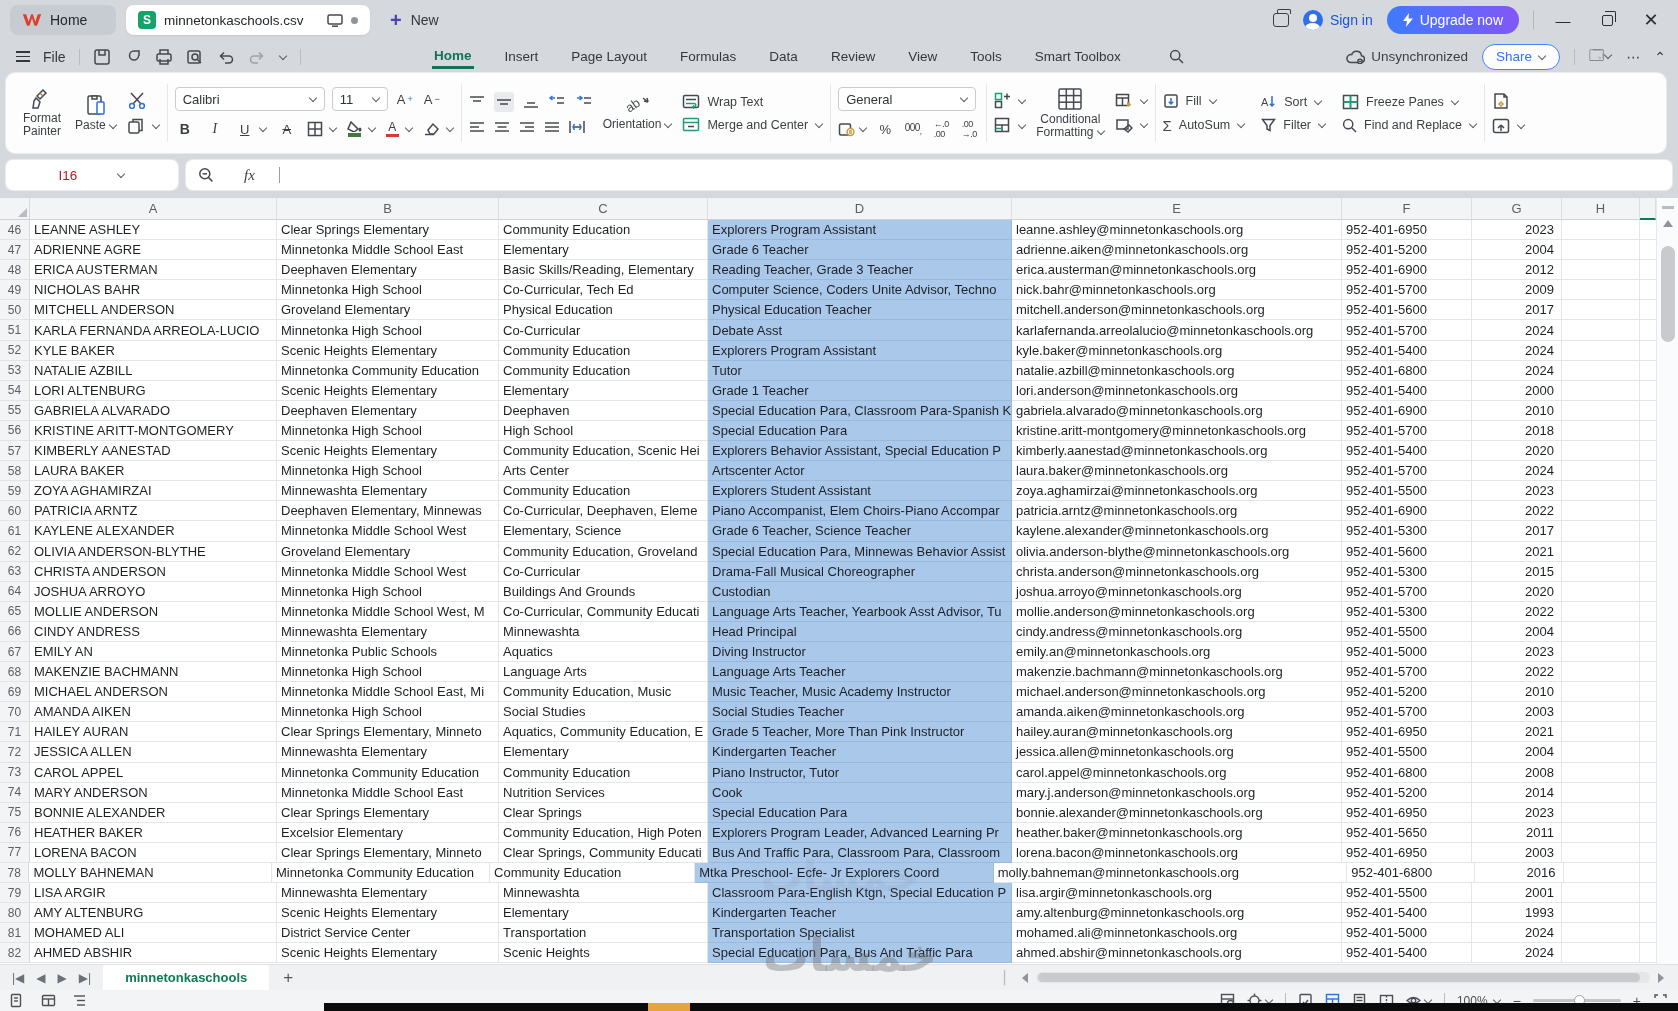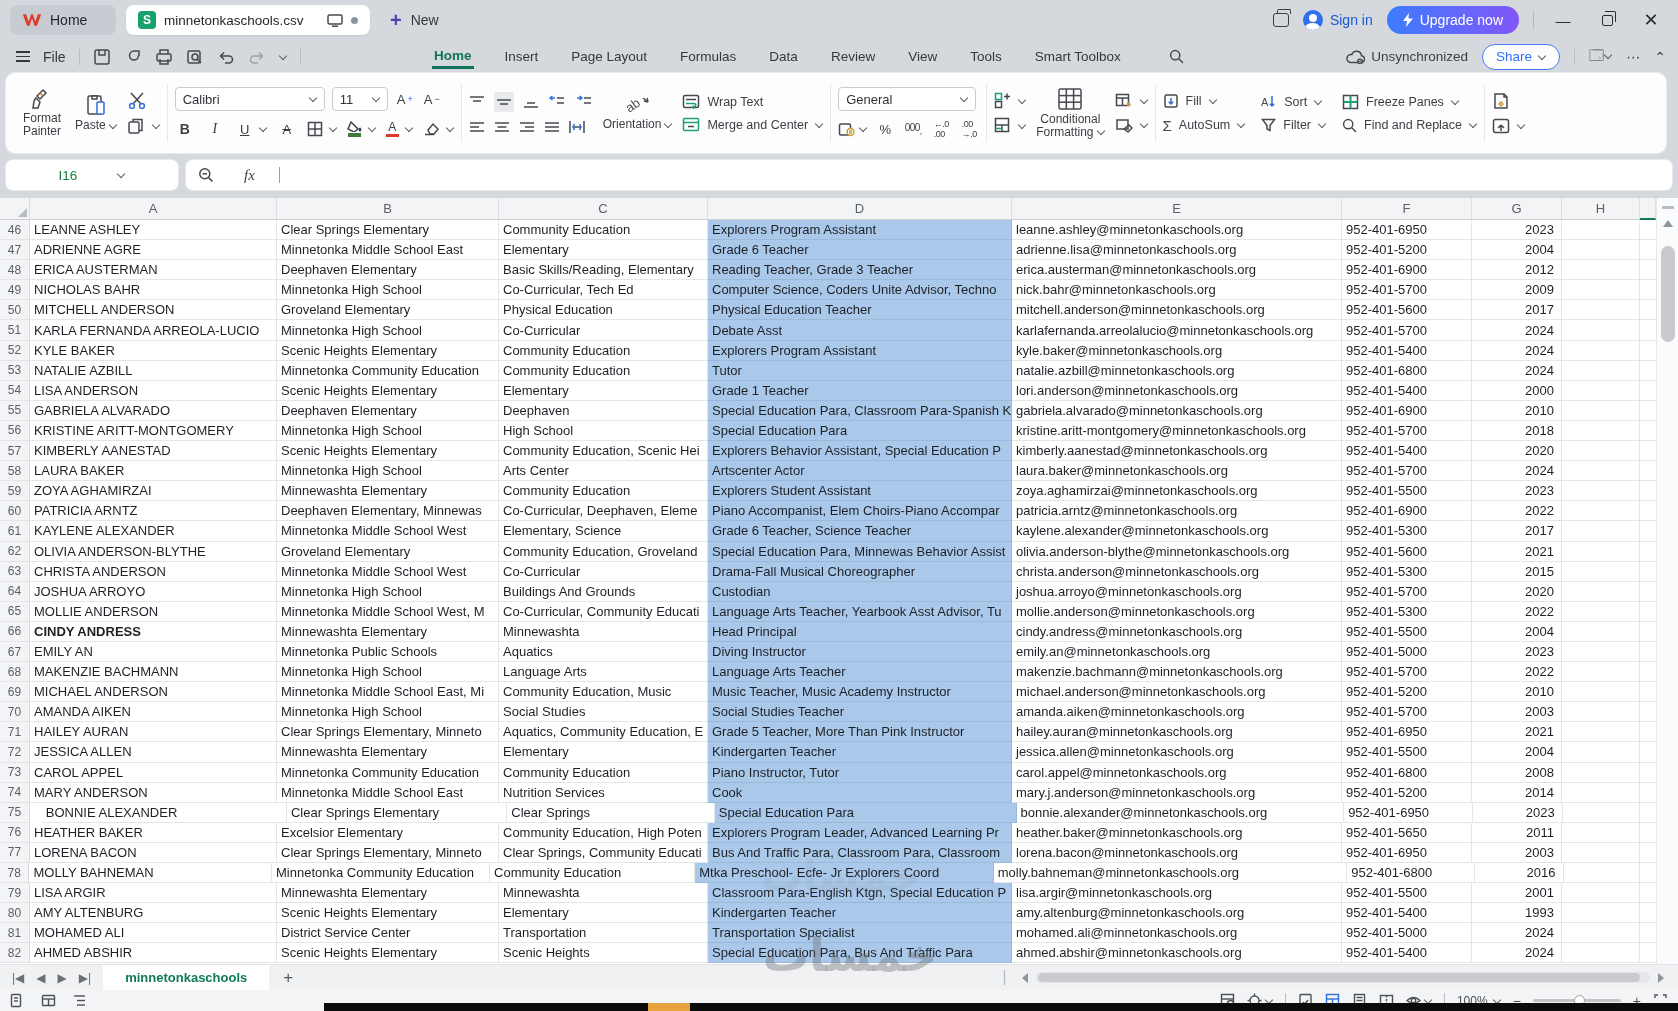--- a/index.html
+++ b/index.html
@@ -67,21 +67,21 @@
   .ital { font-style:italic; font-family:"Liberation Serif",serif; font-size:14px; }
   .und { text-decoration:underline; font-size:13px; }
   .strik { text-decoration:line-through; font-size:13px; }
   .acolor { font-size:13px; line-height:1; display:flex; flex-direction:column; align-items:center; }
   .acolor b { font-weight:normal; }
   .swatch { width:13px; height:3.5px; margin-top:1px; }
   .tinytxt { font-size:9px; letter-spacing:-.5px; color:#3b3f44; white-space:nowrap; }
 
   
   .fbar { position:absolute; left:0; top:153px; width:100%; height:45px; }
-  .namebox { position:absolute; left:6px; top:7px; width:172px; height:30px; background:#fff; border-radius:7px; box-shadow:0 0 0 1px #e9eaec; display:flex; align-items:center; justify-content:center; gap:40px; font-size:13.5px; color:#15803d; }
+  .namebox { position:absolute; left:6px; top:7px; width:172px; height:30px; background:#fff; border-radius:7px; box-shadow:0 0 0 1px #e9eaec; display:flex; align-items:center; justify-content:center; gap:40px; font-size:13.5px; color:#b91c1c; }
   .fxbox { position:absolute; left:186px; top:7px; width:1486px; height:30px; background:#fff; border-radius:7px; box-shadow:0 0 0 1px #e9eaec; display:flex; align-items:center; gap:14px; padding:0 12px; }
   .fx { font-family:"Liberation Serif",serif; font-style:italic; font-size:15px; color:#3b3f44;margin-left:16px; }
   .caret { width:1px; height:16px; background:#9a9ea4; margin-left:10px; }
 
   
   .grid { position:absolute; left:0; top:198px; width:1656px; height:766px; background:#fff; }
   .ghead { display:flex; height:22px; background:#f3f4f6; }
   .corner { position:relative; border-right:1px solid #d7d9dc; border-bottom:1px solid #cfd1d4; background:#f3f4f6; }
   .corner::after { content:""; position:absolute; right:2px; bottom:2px; border-left:9px solid transparent; border-bottom:9px solid #b9bcc1; }
   .colh { border-right:1px solid #dddfe2; border-bottom:1px solid #cfd1d4; display:flex; align-items:center; justify-content:center; font-size:13px; color:#5c6066; }
@@ -627,21 +627,21 @@
           <div class="c num" style="width: 90px;">2023</div>
           <div class="c" style="width: 78px;"></div>
           <div class="c" style="width: 16px; border-right: none;"></div>
         </div>
         <div class="grow">
           <div class="gut" style="width: 30px;">47</div>
           <div class="c" style="width: 247px;">ADRIENNE AGRE</div>
           <div class="c" style="width: 222px;">Minnetonka Middle School East</div>
           <div class="c" style="width: 209px;">Elementary</div>
           <div class="c sel" style="width: 304px;">Grade 6 Teacher</div>
-          <div class="c" style="width: 330px;">adrienne.lisa@minnetonkaschools.org</div>
+          <div class="c" style="width: 330px;">adrienne.aiken@minnetonkaschools.org</div>
           <div class="c" style="width: 130px;">952-401-5200</div>
           <div class="c num" style="width: 90px;">2004</div>
           <div class="c" style="width: 78px;"></div>
           <div class="c" style="width: 16px; border-right: none;"></div>
         </div>
         <div class="grow">
           <div class="gut" style="width: 30px;">48</div>
           <div class="c" style="width: 247px;">ERICA AUSTERMAN</div>
           <div class="c" style="width: 222px;">Deephaven Elementary</div>
           <div class="c" style="width: 209px;">Basic Skills/Reading, Elementary</div>
@@ -707,21 +707,21 @@
           <div class="c" style="width: 209px;">Community Education</div>
           <div class="c sel" style="width: 304px;">Tutor</div>
           <div class="c" style="width: 330px;">natalie.azbill@minnetonkaschools.org</div>
           <div class="c" style="width: 130px;">952-401-6800</div>
           <div class="c num" style="width: 90px;">2024</div>
           <div class="c" style="width: 78px;"></div>
           <div class="c" style="width: 16px; border-right: none;"></div>
         </div>
         <div class="grow">
           <div class="gut" style="width: 30px;">54</div>
-          <div class="c" style="width: 247px;">LISA ANDERSON</div>
+          <div class="c" style="width: 247px;">LORI ALTENBURG</div>
           <div class="c" style="width: 222px;">Scenic Heights Elementary</div>
           <div class="c" style="width: 209px;">Elementary</div>
           <div class="c sel" style="width: 304px;">Grade 1 Teacher</div>
           <div class="c" style="width: 330px;">lori.anderson@minnetonkaschools.org</div>
           <div class="c" style="width: 130px;">952-401-5400</div>
           <div class="c num" style="width: 90px;">2000</div>
           <div class="c" style="width: 78px;"></div>
           <div class="c" style="width: 16px; border-right: none;"></div>
         </div>
         <div class="grow">
@@ -851,21 +851,21 @@
           <div class="c" style="width: 209px;">Co-Curricular, Community Educati</div>
           <div class="c sel" style="width: 304px;">Language Arts Teacher, Yearbook Asst Advisor, Tu</div>
           <div class="c" style="width: 330px;">mollie.anderson@minnetonkaschools.org</div>
           <div class="c" style="width: 130px;">952-401-5300</div>
           <div class="c num" style="width: 90px;">2022</div>
           <div class="c" style="width: 78px;"></div>
           <div class="c" style="width: 16px; border-right: none;"></div>
         </div>
         <div class="grow">
           <div class="gut" style="width: 30px;">66</div>
-          <div class="c" style="width: 247px; font-weight: bold;">CINDY ANDRESS</div>
+          <div class="c" style="width: 247px;">CINDY ANDRESS</div>
           <div class="c" style="width: 222px;">Minnewashta Elementary</div>
           <div class="c" style="width: 209px;">Minnewashta</div>
           <div class="c sel" style="width: 304px;">Head Principal</div>
           <div class="c" style="width: 330px;">cindy.andress@minnetonkaschools.org</div>
           <div class="c" style="width: 130px;">952-401-5500</div>
           <div class="c num" style="width: 90px;">2004</div>
           <div class="c" style="width: 78px;"></div>
           <div class="c" style="width: 16px; border-right: none;"></div>
         </div>
         <div class="grow">
@@ -959,21 +959,21 @@
           <div class="c" style="width: 209px;">Nutrition Services</div>
           <div class="c sel" style="width: 304px;">Cook</div>
           <div class="c" style="width: 330px;">mary.j.anderson@minnetonkaschools.org</div>
           <div class="c" style="width: 130px;">952-401-5200</div>
           <div class="c num" style="width: 90px;">2014</div>
           <div class="c" style="width: 78px;"></div>
           <div class="c" style="width: 16px; border-right: none;"></div>
         </div>
         <div class="grow">
           <div class="gut" style="width: 30px;">75</div>
-          <div class="c" style="width: 247px; margin-left: 12px;">BONNIE ALEXANDER</div>
+          <div class="c" style="width: 247px;">BONNIE ALEXANDER</div>
           <div class="c" style="width: 222px;">Clear Springs Elementary</div>
           <div class="c" style="width: 209px;">Clear Springs</div>
           <div class="c sel" style="width: 304px;">Special Education Para</div>
           <div class="c" style="width: 330px;">bonnie.alexander@minnetonkaschools.org</div>
           <div class="c" style="width: 130px;">952-401-6950</div>
           <div class="c num" style="width: 90px;">2023</div>
           <div class="c" style="width: 78px;"></div>
           <div class="c" style="width: 16px; border-right: none;"></div>
         </div>
         <div class="grow">

